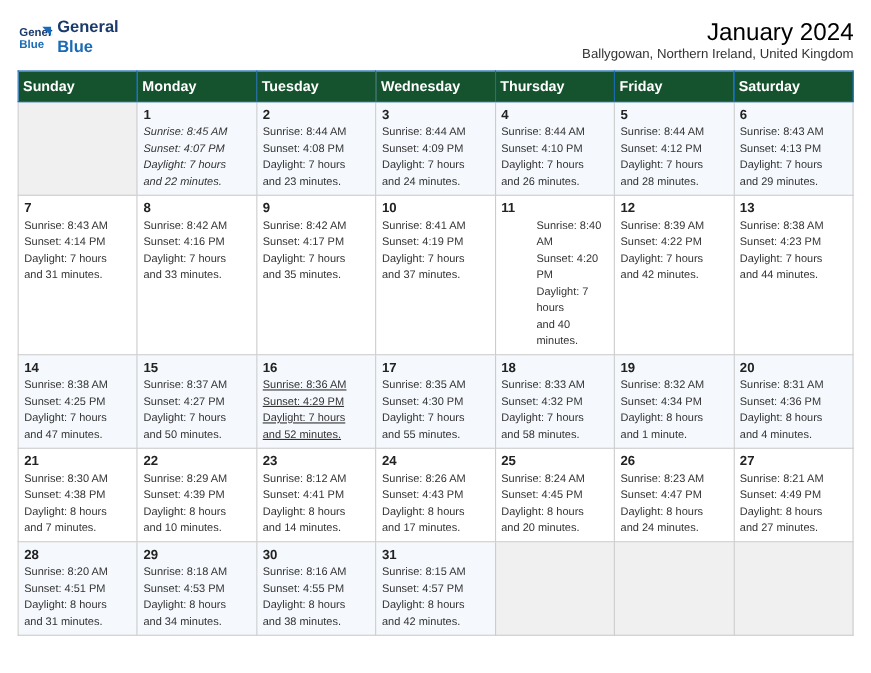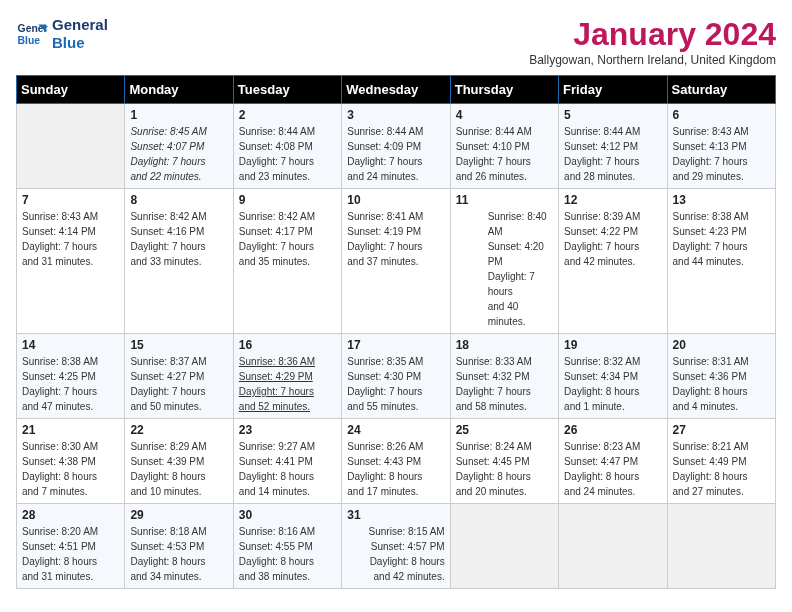--- a/index.html
+++ b/index.html
@@ -22,35 +22,35 @@
       gap: 4px;
     }
     .logo-icon {
       width: 32px;
       height: 32px;
     }
     .title-block {
       text-align: right;
     }
     .month-title {
-      font-size: 32px;
-      font-weight: bold;
-      color: #be185d;
+      font-size: 22px;
+      font-weight: normal;
+      color: #000000;
     }
     .location-title {
       font-size: 12px;
       color: #333;
     }
     table {
       width: 100%;
       border-collapse: collapse;
       margin-top: 8px;
     }
     thead tr th {
-      background: #000000;
+      background: #14532d;
       color: #fff;
       font-size: 13px;
       font-weight: bold;
       padding: 6px 4px;
       border: 1px solid #1a6bb5;
       text-align: left;
       margin-top: 40px;
     }
     tbody tr td {
       vertical-align: top;
@@ -272,21 +272,21 @@
         </td>
         <td>
           <div class="day-number">22</div>
           <div class="day-info" style="white-space: pre-line;">Sunrise: 8:29 AM
 Sunset: 4:39 PM
 Daylight: 8 hours
 and 10 minutes.</div>
         </td>
         <td>
           <div class="day-number">23</div>
-          <div class="day-info" style="white-space: pre-line;">Sunrise: 9:27 AM
+          <div class="day-info" style="white-space: pre-line;">Sunrise: 8:12 AM
 Sunset: 4:41 PM
 Daylight: 8 hours
 and 14 minutes.</div>
         </td>
         <td>
           <div class="day-number">24</div>
           <div class="day-info" style="white-space: pre-line;">Sunrise: 8:26 AM
 Sunset: 4:43 PM
 Daylight: 8 hours
 and 17 minutes.</div>
@@ -330,21 +330,21 @@
         </td>
         <td>
           <div class="day-number">30</div>
           <div class="day-info" style="white-space: pre-line;">Sunrise: 8:16 AM
 Sunset: 4:55 PM
 Daylight: 8 hours
 and 38 minutes.</div>
         </td>
         <td>
           <div class="day-number">31</div>
-          <div class="day-info" style="white-space: pre-line; text-align: right;">Sunrise: 8:15 AM
+          <div class="day-info" style="white-space: pre-line;">Sunrise: 8:15 AM
 Sunset: 4:57 PM
 Daylight: 8 hours
 and 42 minutes.</div>
         </td>
         <td class="empty-cell"></td>
         <td class="empty-cell"></td>
         <td class="empty-cell"></td>
       </tr>
     </tbody>
 </table>

